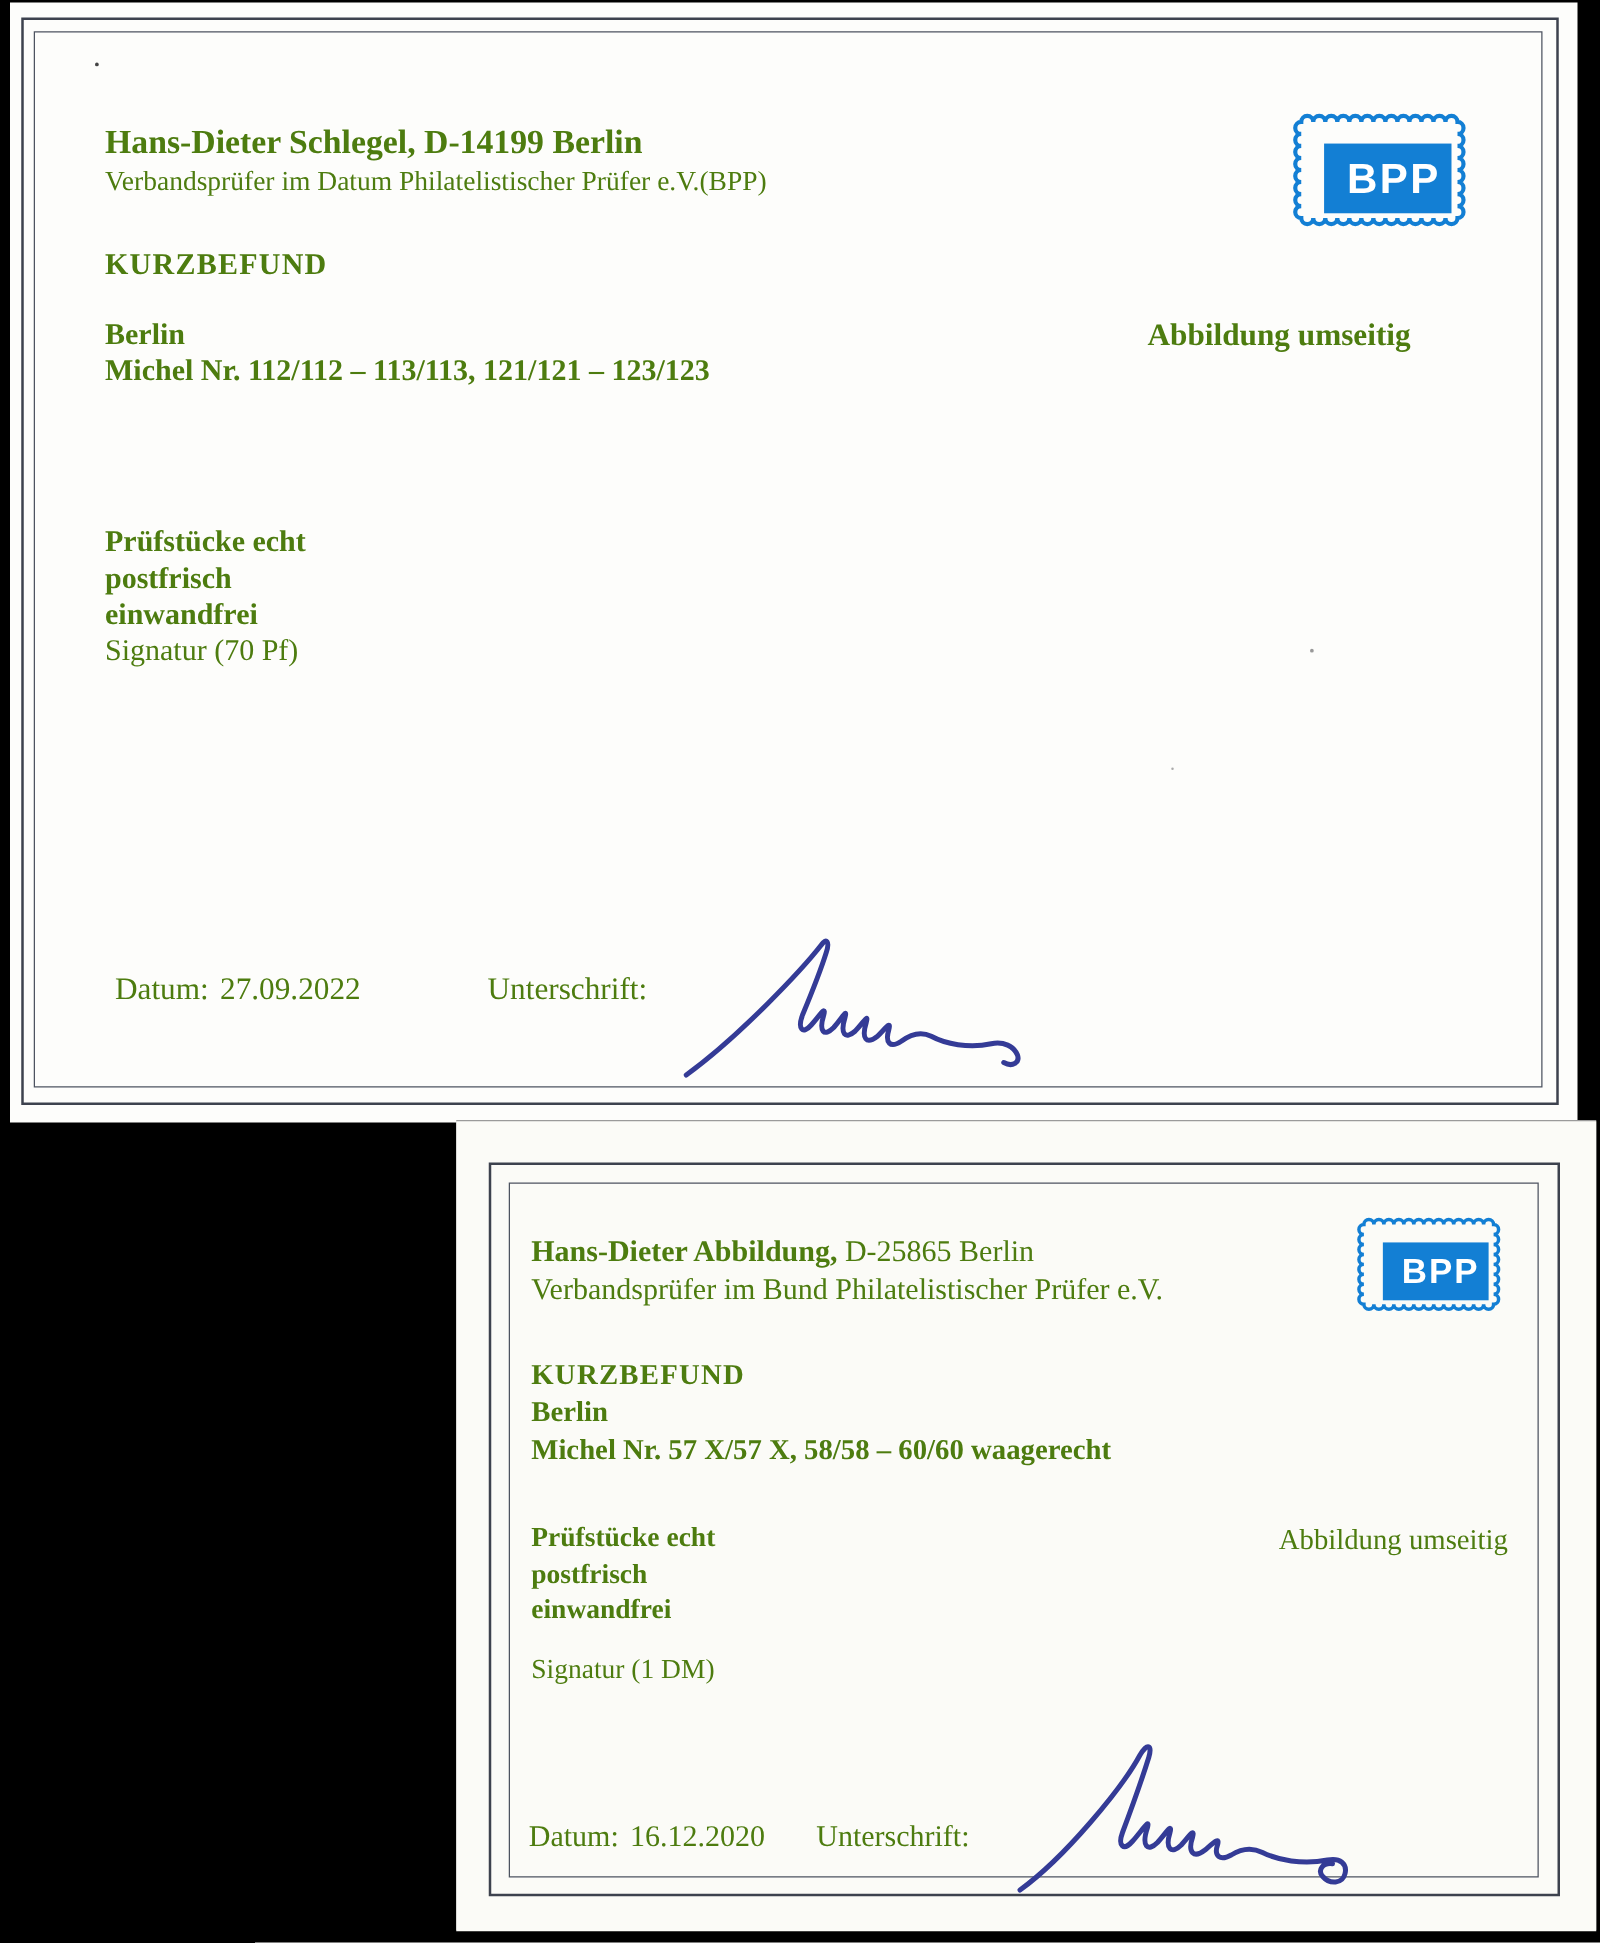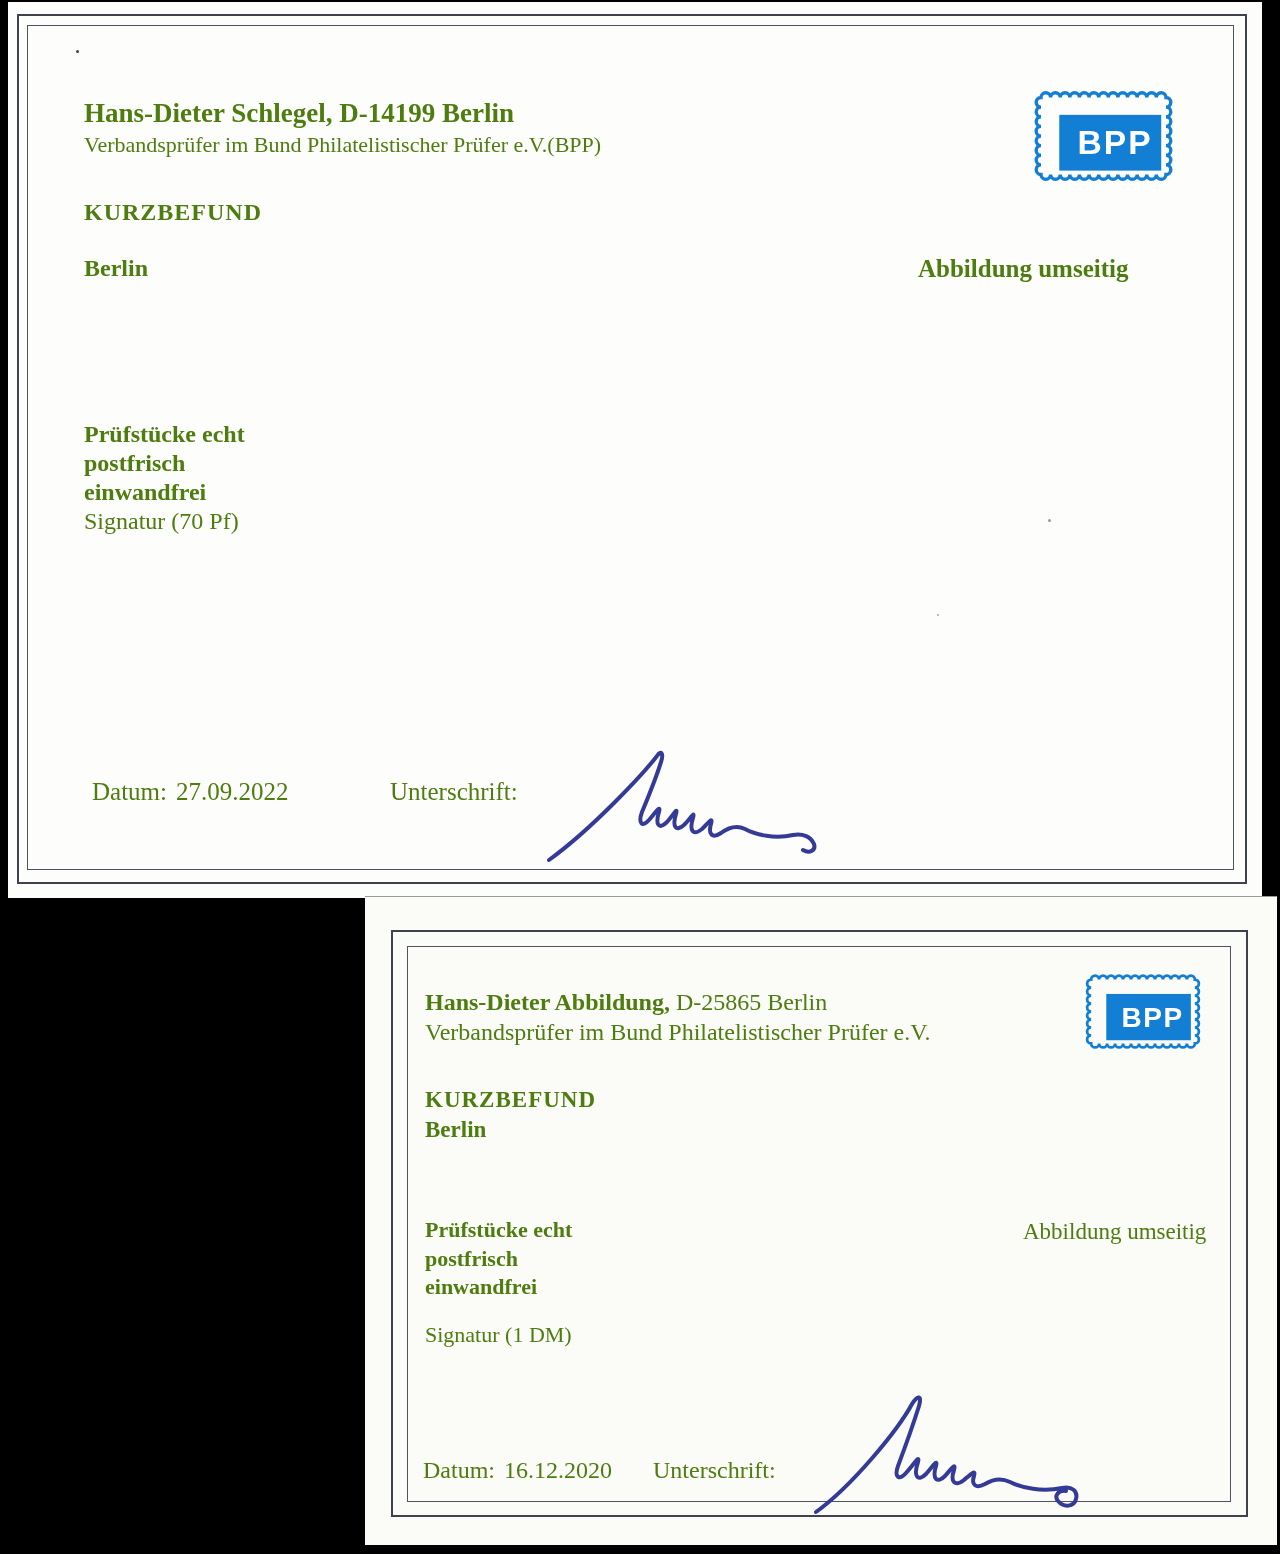--- a/index.html
+++ b/index.html
@@ -27,25 +27,26 @@
 
   <div class="card card1">
     <div class="frame f1o"></div>
     <div class="frame f1i"></div>
 
     <div class="speck" style="left:68px;top:48px;width:3px;height:3px;background:#444;"></div>
     <div class="speck" style="left:1040px;top:517px;width:3px;height:3px;background:#999;"></div>
     <div class="speck" style="left:929px;top:612px;width:2px;height:2px;background:#aaa;"></div>
 
     <div class="t" style="left:76px;top:96px;font-size:27px;"><span class="b">Hans-Dieter Schlegel, D-14199 Berlin</span><span></span></div>
-    <div class="t" style="left:76px;top:130px;font-size:22px;">Verbandsprüfer im Bund Philatelistischer Prüfer e.V.(BPP)</div>
+    <div class="t" style="left:76px;top:130px;font-size:22px;">Verbandsprüfer im Datum Philatelistischer Prüfer e.V.(BPP)</div>
 
     <div class="t b" style="left:76px;top:197px;font-size:24px;letter-spacing:1px;">KURZBEFUND</div>
 
     <div class="t b" style="left:76px;top:253px;font-size:24px;">Berlin</div>
+    <div class="t b" style="left:76px;top:282px;font-size:24px;">Michel Nr. 112/112 – 113/113, 121/121 – 123/123</div>
 
     <div class="t b" style="left:910px;top:253px;font-size:25px;">Abbildung umseitig</div>
 
     <div class="t b" style="left:76px;top:419px;font-size:24px;">Prüfstücke echt</div>
     <div class="t b" style="left:76px;top:448px;font-size:24px;">postfrisch</div>
     <div class="t b" style="left:76px;top:477px;font-size:24px;">einwandfrei</div>
     <div class="t" style="left:76px;top:506px;font-size:24px;">Signatur (70 Pf)</div>
 
     <div class="t" style="left:84px;top:776px;font-size:25px;"><span>Datum:</span><span style="margin-left:9px;">27.09.2022</span></div>
     <div class="t" style="left:382px;top:776px;font-size:25px;">Unterschrift:</div>
@@ -71,20 +72,21 @@
 
   <div class="card card2">
     <div class="frame f2o"></div>
     <div class="frame f2i"></div>
 
     <div class="t" style="left:60px;top:92px;font-size:24px;"><span class="b">Hans-Dieter Abbildung,</span><span> D-25865 Berlin</span></div>
     <div class="t" style="left:60px;top:122px;font-size:24px;">Verbandsprüfer im Bund Philatelistischer Prüfer e.V.</div>
 
     <div class="t b" style="left:60px;top:190px;font-size:23px;letter-spacing:1px;">KURZBEFUND</div>
     <div class="t b" style="left:60px;top:220px;font-size:23px;">Berlin</div>
+    <div class="t b" style="left:60px;top:250px;font-size:23px;">Michel Nr. 57 X/57 X, 58/58 – 60/60 waagerecht</div>
 
     <div class="t b" style="left:60px;top:320px;font-size:22px;">Prüfstücke echt</div>
     <div class="t b" style="left:60px;top:349px;font-size:22px;">postfrisch</div>
     <div class="t b" style="left:60px;top:377px;font-size:22px;">einwandfrei</div>
     <div class="t" style="left:60px;top:425px;font-size:22px;">Signatur (1 DM)</div>
 
     <div class="t" style="left:658px;top:322px;font-size:23px;">Abbildung umseitig</div>
 
     <div class="t" style="left:58px;top:560px;font-size:24px;"><span>Datum:</span><span style="margin-left:9px;text-align:right;">16.12.2020</span></div>
     <div class="t" style="left:288px;top:560px;font-size:24px;">Unterschrift:</div>

